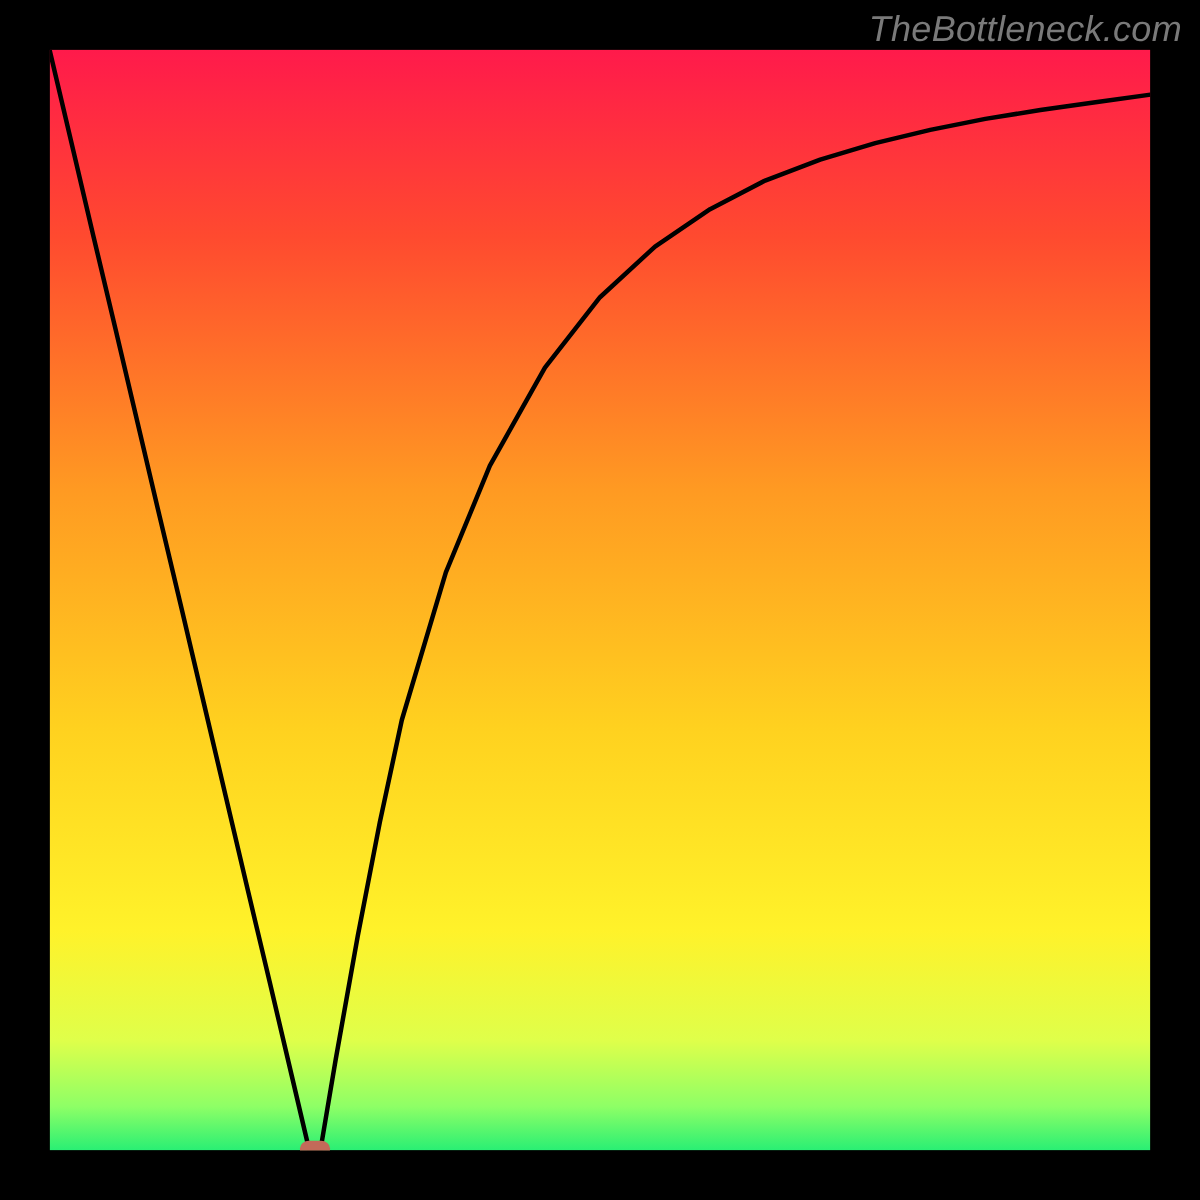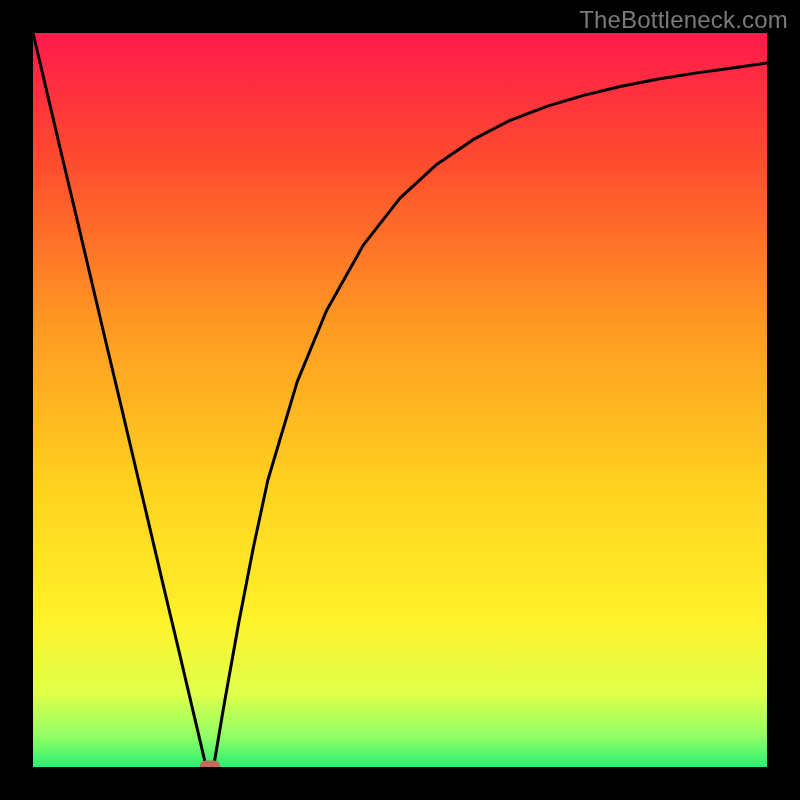--- a/index.html
+++ b/index.html
@@ -27,20 +27,21 @@
   }
   .watermark {
     position: absolute;
     top: 6px;
     right: 12px;
     color: #7a7a7a;
     font-size: 24px;
     font-weight: 500;
     letter-spacing: 0.2px;
     user-select: none;
+    font-style: italic;
   }
   svg {
     display: block;
   }
   .marker {
     position: absolute;
     width: 20px;
     height: 11px;
     border-radius: 6px / 5px;
     background: #c36a59;

